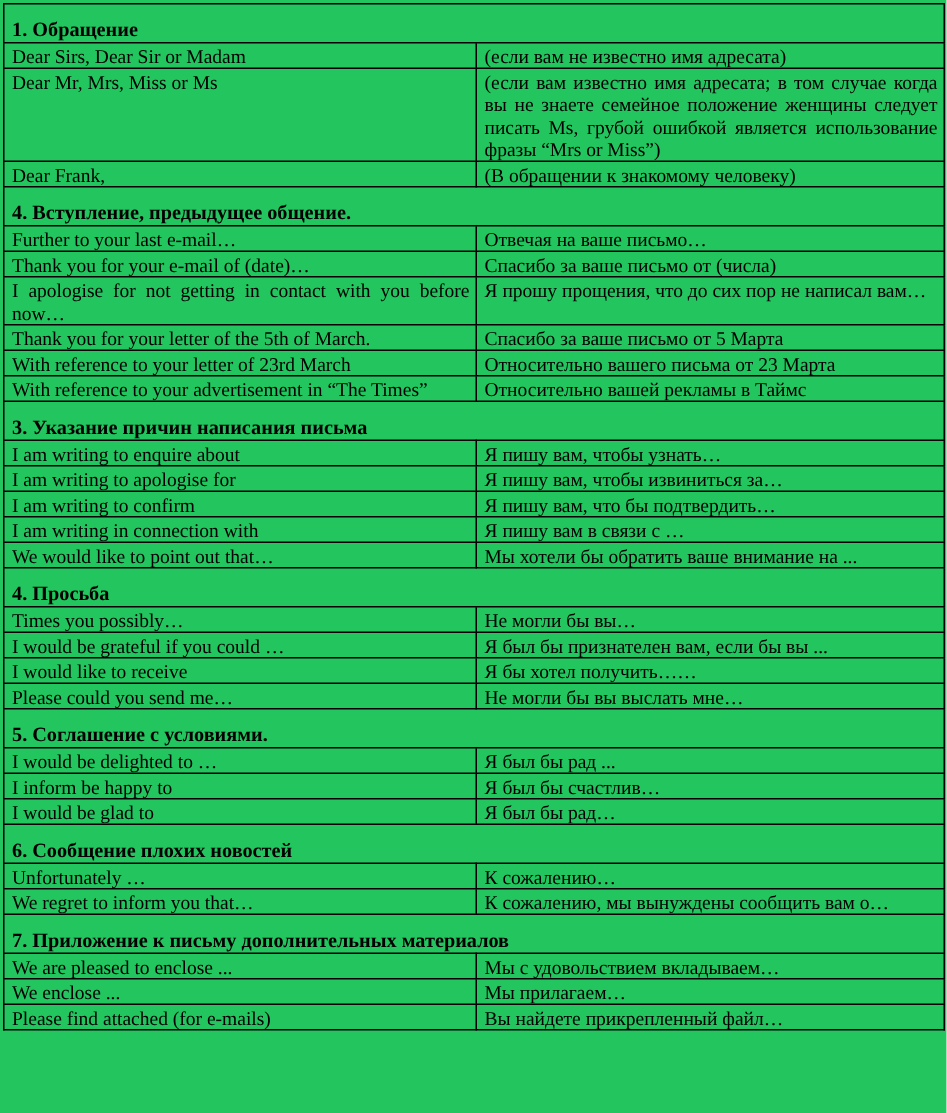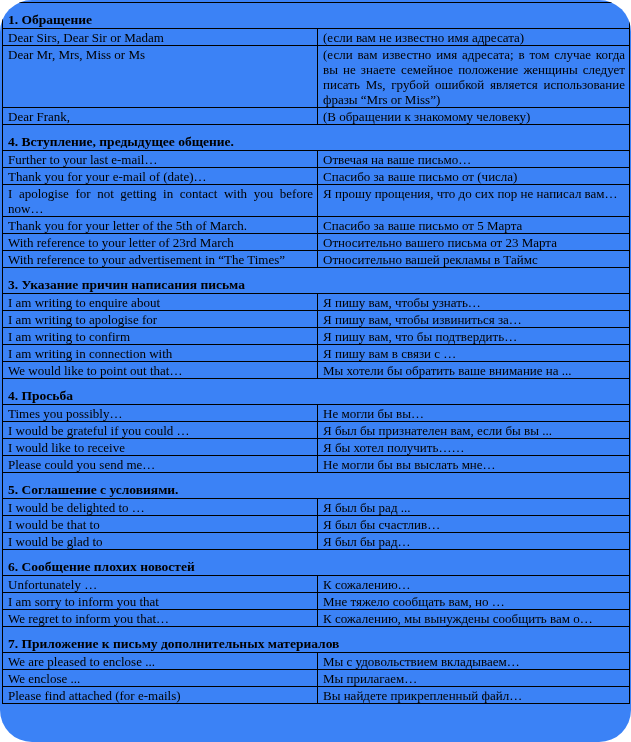--- a/index.html
+++ b/index.html
@@ -5,25 +5,24 @@
   html, body {
     margin: 0;
     padding: 0;
     background: #ffffff;
   }
   .page {
     width: 631px;
     height: 742px;
     box-sizing: border-box;
     padding: 2px 0 0 2px;
-    background: #3b82f6;
+    background: #22c55e;
     font-family: "Liberation Serif", "DejaVu Serif", serif;
     color: #000000;
     overflow: hidden;
-    border-radius: 32px;
   }
   table.phrase-table {
     border-collapse: collapse;
     table-layout: fixed;
     width: 627px;
   }
   col.col-en { width: 315px; }
   col.col-ru { width: 312px; }
   td {
     border: 1px solid #000000;
@@ -160,43 +159,39 @@
   <tr>
     <td colspan="2" class="section-title">5. Соглашение с условиями.</td>
   </tr>
 
   <tr>
     <td class="cell-en">I would be delighted to …</td>
     <td class="cell-ru">Я был бы рад ...</td>
   </tr>
 
   <tr>
-    <td class="cell-en">I would be that to</td>
+    <td class="cell-en">I inform be happy to</td>
     <td class="cell-ru">Я был бы счастлив…</td>
   </tr>
 
   <tr>
     <td class="cell-en">I would be glad to</td>
     <td class="cell-ru">Я был бы рад…</td>
   </tr>
 
   <tr>
     <td colspan="2" class="section-title">6. Сообщение плохих новостей</td>
   </tr>
 
   <tr>
     <td class="cell-en">Unfortunately …</td>
     <td class="cell-ru">К сожалению…</td>
   </tr>
 
 
-  <tr>
-    <td class="cell-en">I am sorry to inform you that</td>
-    <td class="cell-ru">Мне тяжело сообщать вам, но …</td>
-  </tr>
 
   <tr>
     <td class="cell-en">We regret to inform you that…</td>
     <td class="cell-ru">К сожалению, мы вынуждены сообщить вам о…</td>
   </tr>
 
   <tr>
     <td colspan="2" class="section-title">7. Приложение к письму дополнительных материалов</td>
   </tr>
 

